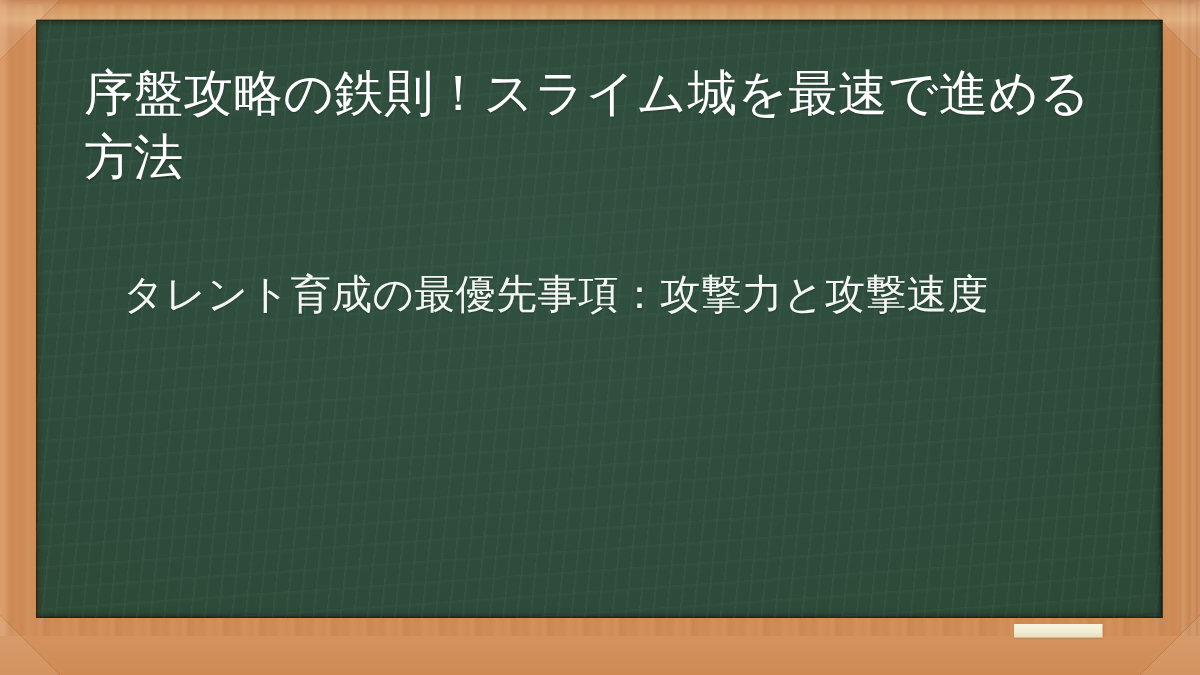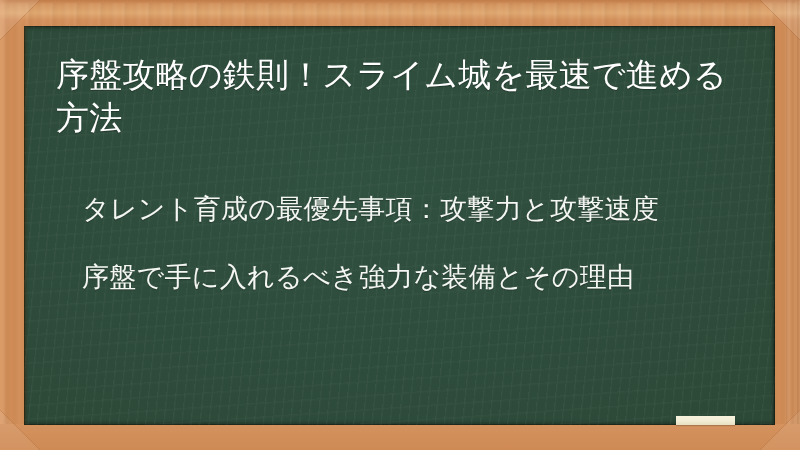--- a/index.html
+++ b/index.html
@@ -81,21 +81,21 @@
   }
   .miter.tl { left: 0;   top: 0;    background: linear-gradient(135deg, rgba(255,255,255,0.10) 0 49.3%, rgba(150,90,45,0.28) 49.5% 50.5%, rgba(255,255,255,0) 50.7% 100%); }
   .miter.tr { right: 0;  top: 0;    background: linear-gradient(225deg, rgba(255,255,255,0.10) 0 49.3%, rgba(150,90,45,0.28) 49.5% 50.5%, rgba(255,255,255,0) 50.7% 100%); }
   .miter.bl { left: 0;   bottom: 0; background: linear-gradient(45deg,  rgba(255,255,255,0.08) 0 49.3%, rgba(150,90,45,0.22) 49.5% 50.5%, rgba(255,255,255,0) 50.7% 100%); }
   .miter.br { right: 0;  bottom: 0; background: linear-gradient(315deg, rgba(255,255,255,0.08) 0 49.3%, rgba(150,90,45,0.22) 49.5% 50.5%, rgba(255,255,255,0) 50.7% 100%); }
 
   
   .board {
     position: absolute;
     left: 24px;
-    top: 26px;
+    top: 13px;
     width: 751px;
     height: 399px;
     background:
       radial-gradient(120% 130% at 45% 40%, #305040 0%, #2d4a39 55%, #27402f 100%);
     box-shadow:
       inset 0 0 0 1px rgba(0,0,0,0.25),
       inset 2px 0 3px rgba(80,60,20,0.45),
       inset 0 2px 4px rgba(0,0,0,0.30),
       inset -2px 0 3px rgba(0,0,0,0.22),
       inset 0 -2px 4px rgba(0,0,0,0.22);
@@ -176,19 +176,18 @@
     <div class="miter br"></div>
   </div>
 
   <div class="board">
     <div class="board-grain"></div>
 
     <div class="title">序盤攻略の鉄則！スライム城を最速で進める方法</div>
 
     <div class="bullets">
       <div class="bullet">タレント育成の最優先事項：攻撃力と攻撃速度</div>
-      <div class="bullet">序盤で手に入れるべき強力な装備とその理由</div>
     </div>
   </div>
 
   <div class="chalk"></div>
 
 </div>
 
 </body></html>

